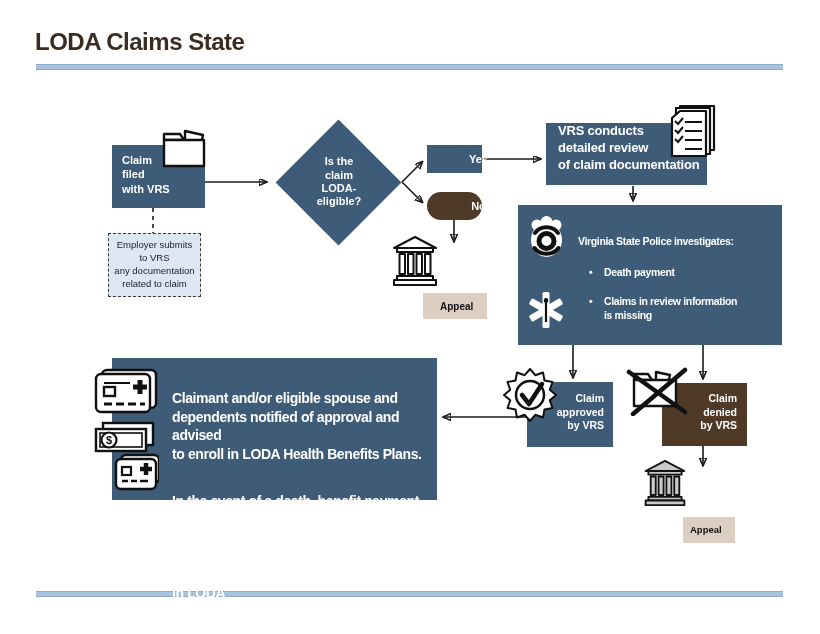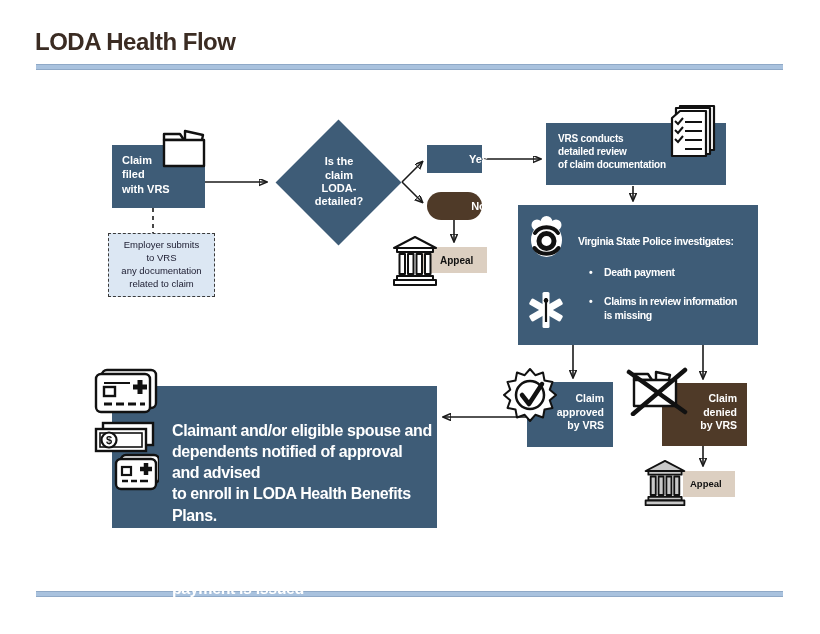--- a/index.html
+++ b/index.html
@@ -21,62 +21,62 @@
   .rule.bottom{top:591px;}
   svg.connectors{position:absolute;left:0;top:0;}
   svg.connectors path{stroke:var(--line,#1A1A1A);stroke-width:1.6;fill:none;}
   svg.connectors path.dash{stroke-dasharray:4,4;}
   .node{
     position:absolute;color:#fff;font-weight:bold;white-space:pre-line;line-height:1.3;
     box-sizing:border-box;
   }
   .blue{background:var(--blue,#3E5C77);}
   .brown{background:var(--brown,#4F3A28);}
-  .tan{background:var(--tan,#DCCFC1);color:#111;}
+  .tan{background:var(--tan,#DCCFC1);color:#111;margin-top:46px;}
   .center{display:flex;align-items:center;justify-content:center;padding-left:48px;}
   .n-claim-filed{left:112px;top:145px;width:93px;height:63px;padding:8px 4px 0 10px;font-size:11px;}
   .n-employer{
-    left:108px;top:233px;width:107px;height:64px;
+    left:108px;top:233px;width:93px;height:64px;
     background:var(--note-fill,#DCE7F3);border:1.5px dashed #3a3a3a;
     color:var(--note-text,#1B1B2F);font-weight:400;font-size:9.5px;line-height:1.35;
     white-space:pre-line;text-align:center;display:flex;align-items:center;justify-content:center;
     position:absolute;box-sizing:border-box;
   }
   .diamond-shape{
     position:absolute;left:294px;top:138px;width:89px;height:89px;
     background:var(--blue,#3E5C77);transform:rotate(45deg);
   }
   .diamond-text{
     position:absolute;left:287px;top:139px;width:104px;height:86px;
     display:flex;align-items:center;justify-content:center;text-align:center;
     color:#fff;font-weight:bold;font-size:11px;line-height:1.22;white-space:pre-line;
   }
   .n-yes{left:427px;top:145px;width:55px;height:28px;font-size:11px;}
   .n-no{left:427px;top:192px;width:55px;height:28px;font-size:11px;border-radius:14px;}
   .n-appeal1{left:423px;top:247px;width:64px;height:26px;font-size:10px;padding-left:17px;display:flex;align-items:center;}
-  .n-review{left:546px;top:123px;width:180px;height:62px;padding:9px 4px 0 12px;font-size:10px;letter-spacing:-0.2px;}
-  .n-invest{left:518px;top:205px;width:240px;height:140px;padding:16px 4px 16px 60px;font-size:10.5px;letter-spacing:-0.35px;}
+  .n-review{left:546px;top:123px;width:161px;height:62px;padding:0 4px 0 12px;font-size:13px;letter-spacing:-0.2px;}
+  .n-invest{left:518px;top:205px;width:264px;height:140px;padding:16px 4px 16px 60px;font-size:10.5px;letter-spacing:-0.35px;}
   .inv-heading{white-space:nowrap;margin-bottom:4px;}
   .bullet{display:flex;padding-left:11px;margin-bottom:2px;}
   .bullet::before{content:"\2022";width:15px;flex:0 0 15px;}
   .bullet span{white-space:pre-line;}
   .inv-medical{margin-top:14px;white-space:pre-line;}
   .n-approved{left:527px;top:382px;width:86px;height:65px;text-align:right;padding:10px 9px 0 0;font-size:10.5px;}
   .n-denied{left:662px;top:383px;width:85px;height:63px;text-align:right;padding:9px 10px 0 0;font-size:10.5px;}
   .n-appeal2{left:683px;top:471px;width:52px;height:26px;font-size:9.5px;display:flex;align-items:center;padding-left:7px;}
-  .n-notice{left:112px;top:358px;width:325px;height:142px;padding:13px 4px 0 60px;font-size:16px;letter-spacing:-0.4px;line-height:1.32;margin-top:28px;}
+  .n-notice{left:112px;top:358px;width:325px;height:142px;padding:13px 4px 0 60px;font-size:14px;letter-spacing:-0.4px;line-height:1.32;}
   .n-notice p{margin:0 0 10px 0;white-space:pre-line;}
   .icon{position:absolute;}
 </style>
 </head>
 <body>
 
 <div class="canvas">
 
-  <div class="title">LODA Health Flow</div>
+  <div class="title">LODA Claims State</div>
   <div class="rule top"></div>
   <div class="rule bottom"></div>
 
   <svg class="connectors" width="820" height="634">
     <defs>
       <marker id="arrow" markerWidth="9" markerHeight="8" refX="7" refY="3.5" orient="auto" markerUnits="userSpaceOnUse">
         <path d="M0,0 L8,3.5 L0,7 Z" fill="#1A1A1A" stroke="none"></path>
       </marker>
     </defs>
     <path d="M205,182 H266" marker-end="url(#arrow)"></path>
@@ -97,21 +97,21 @@
 with VRS</div>
   <div class="n-employer">Employer submits
 to VRS
 any documentation
 related to claim</div>
 
   <div class="diamond-shape"></div>
   <div class="diamond-text">Is the
 claim
 LODA-
-detailed?</div>
+eligible?</div>
 
   <div class="node blue center n-yes">Yes</div>
   <div class="node brown center n-no">No</div>
   <div class="node tan n-appeal1">Appeal</div>
 
   <div class="node blue n-review">VRS conducts
 detailed review
 of claim documentation</div>
 
   <div class="node blue n-invest">

